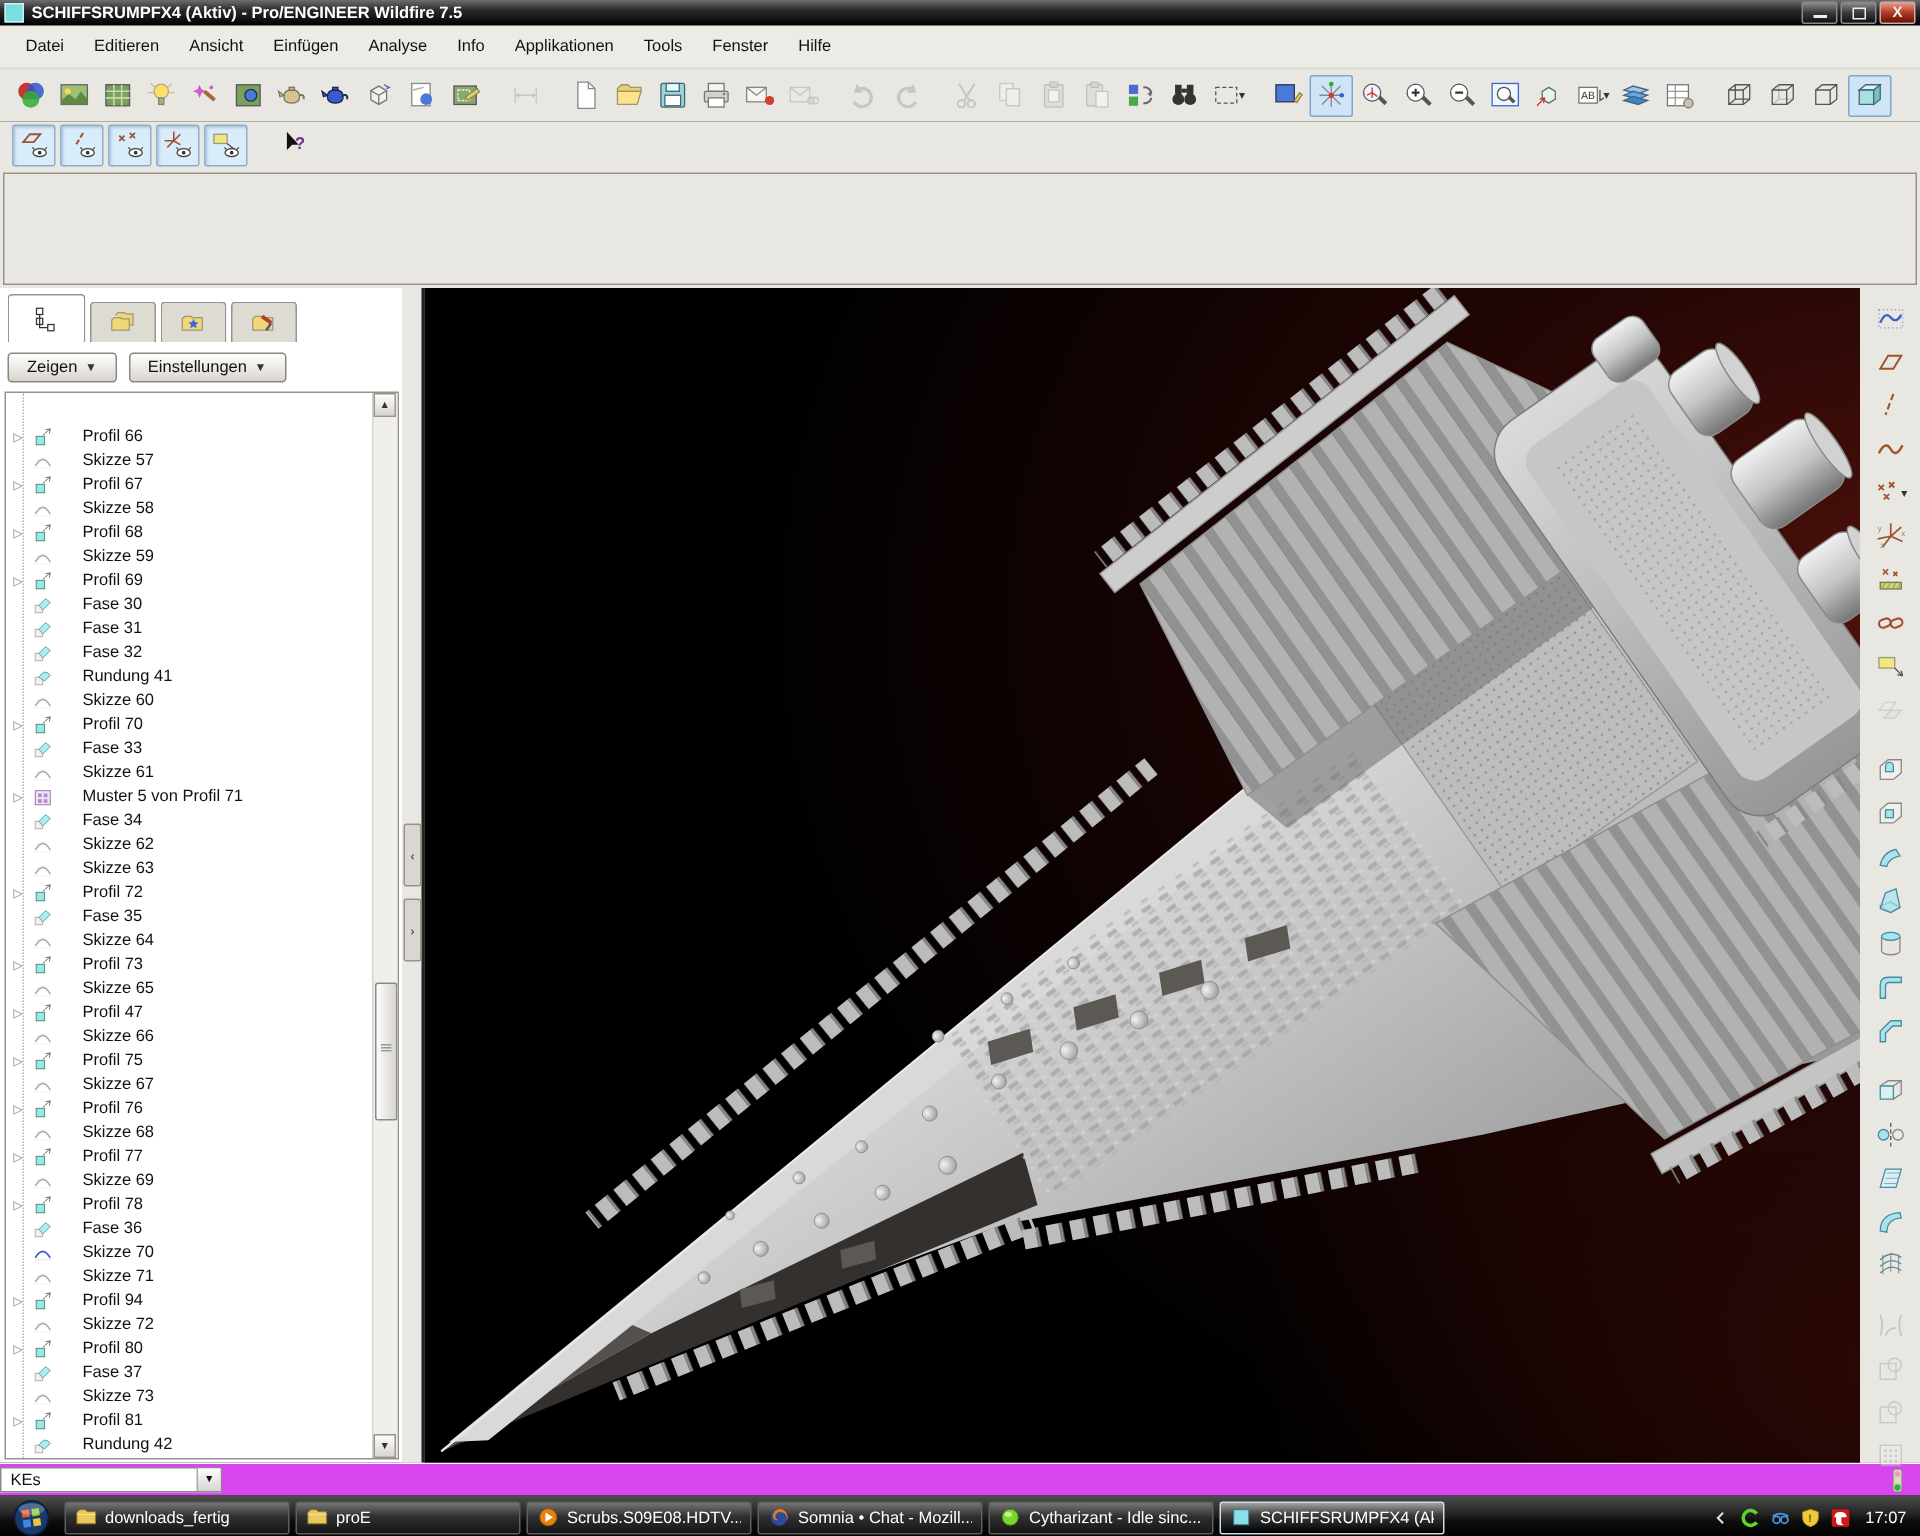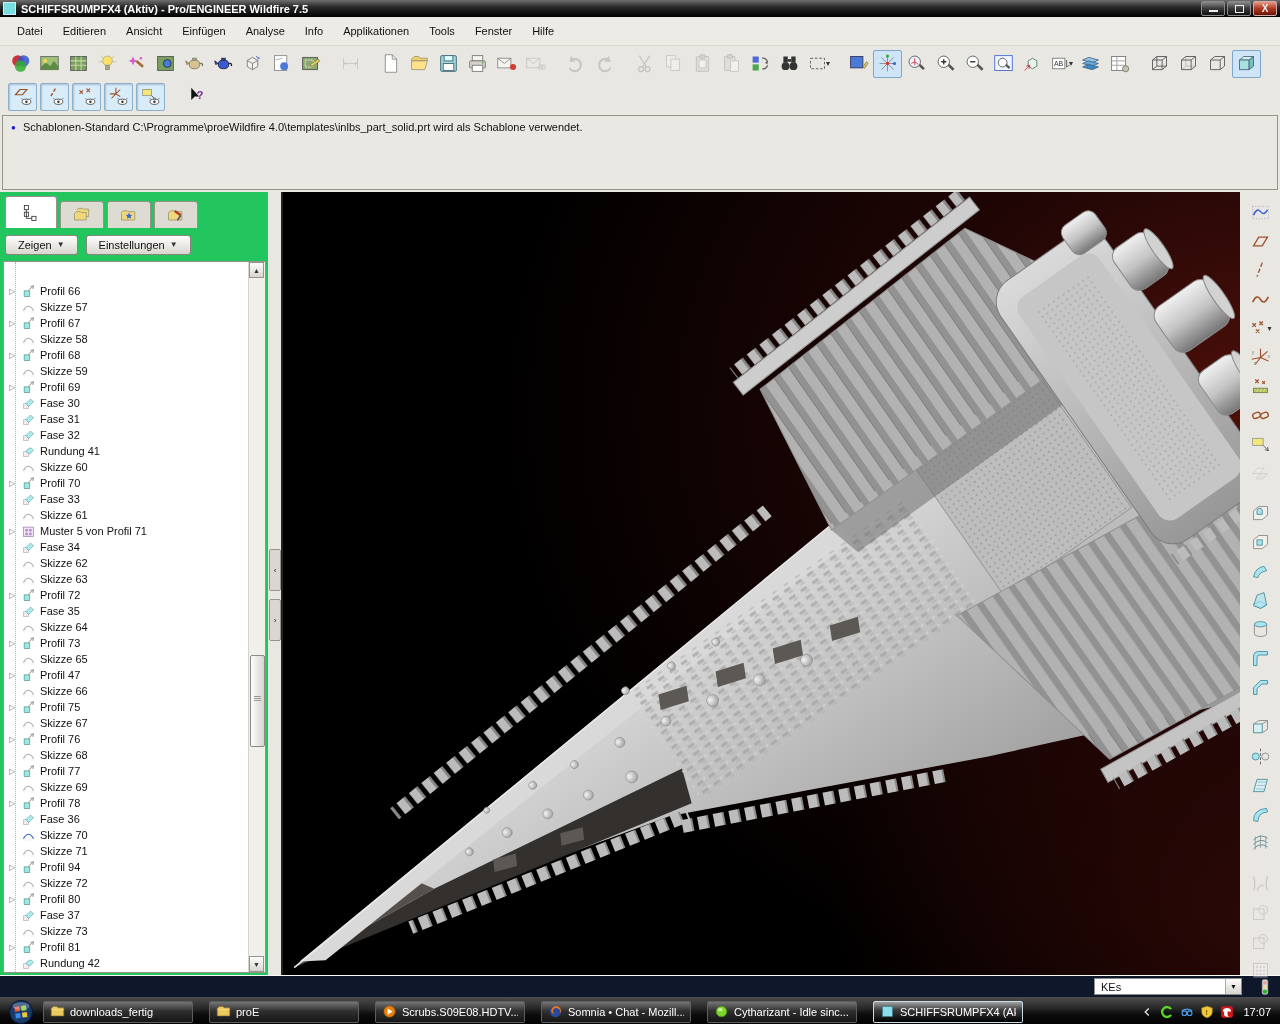--- a/index.html
+++ b/index.html
@@ -29,61 +29,61 @@
   .tbtn.disabled{opacity:.42;filter:grayscale(1)}
   .tbtn.gap{width:11px;border:none;pointer-events:none}
   .tbtn.drop::after{content:'\25BE';font-size:8px;color:#333;margin-left:-2px}
   .ic{width:21px;height:21px;display:block}
   .msgarea{height:80px;background:#e9e8e3;padding:3px 2px 2px 2px;box-sizing:border-box}
   .msgbox{height:100%;border:1px solid #97938b;background:#e9e8e3;
     box-sizing:border-box;padding:3px 8px;overflow:hidden}
   .msg-line{height:16px;display:flex;align-items:center;white-space:nowrap}
   .bullet{width:12px;color:#1a1acc;font-size:8px}
   .bullet::before{content:'\25CF'}
-  .main{height:783px;display:flex;background:#22c55e}
+  .main{height:783px;display:flex;background:#ffffff}
   .navigator{width:268px;flex:none;display:flex;flex-direction:column;padding:2px 0 2px 3px;box-sizing:border-box}
   .nav-tabs{height:34px;display:flex;align-items:flex-end;gap:3px;padding-left:2px}
   .nav-tab{width:42px;height:26px;border:1px solid #97938b;border-bottom:none;
     border-radius:3px 3px 0 0;background:#dedbd3;display:flex;align-items:center;justify-content:center}
   .nav-tab.active{background:#fff;height:31px;width:50px}
   .nav-tab .ic{width:20px;height:20px}
   .nav-btns{height:27px;display:flex;gap:8px;padding:3px 2px;align-items:center}
   .navbtn{border:1px solid #8a867e;border-radius:3px;background:linear-gradient(#fefefe,#d9d6cf);
     padding:3px 12px;display:flex;align-items:center;gap:5px}
   .navbtn .caret{font-size:8px;color:#333}
   .tree-wrap{flex:1;background:#fff;border:1px solid #97938b;margin-right:2px;
     position:relative;overflow:hidden;padding-top:21px;box-sizing:border-box}
   .tree-guide{position:absolute;left:11px;top:0;bottom:0;border-left:1px dotted #b8b4ac}
   .tree-row{height:16px;display:flex;align-items:center;padding-left:5px;white-space:nowrap}
   .tw{width:12px;font-size:8px;color:#7a7a7a;flex:none}
   .tw::before{content:'\25B7'}
   .tree-ico{width:18px;flex:none}
   .tree-ico .ic{width:15px;height:15px}
-  .tree-label{margin-left:1px}
+  .tree-label{margin-left:16px}
   .tree-scroll{position:absolute;right:0;top:0;bottom:0;width:16px;background:#f0efe9;border-left:1px solid #d6d3cc}
   .sbtn{position:absolute;left:0;width:15px;height:16px;background:linear-gradient(#fdfdfd,#d8d5cf);
     border:1px solid #9a968e;box-sizing:border-box;display:flex;align-items:center;justify-content:center;
     font-size:7px;color:#333}
   .sbtn.up{top:0}.sbtn.down{bottom:0}
   .sthumb{position:absolute;left:1px;width:13px;top:393px;height:90px;
     background:linear-gradient(90deg,#fdfdfd,#d8d5cf);border:1px solid #8a8a8a;border-radius:2px}
   .sthumb::before{content:'';position:absolute;left:3px;right:3px;top:40px;height:1px;
     border-top:1px solid #999;border-bottom:3px double #999}
   .splitter{width:13px;flex:none;background:#e9e7e2;border-right:2px solid #222;position:relative}
   .sash{position:absolute;left:1px;width:10px;height:40px;background:#dad7d0;
     border:1px solid #97938b;border-radius:2px;display:flex;align-items:center;justify-content:center;
     font-size:8px;color:#222}
   .sash.s1{top:357px}.sash.s2{top:407px}
   .viewport{flex:1;position:relative;background:#000;overflow:hidden}
   .viewport svg.vpsvg{position:absolute;inset:0;width:100%;height:100%}
   .right-toolbar{width:40px;flex:none;background:#e9e7e2;display:flex;flex-direction:column;
     align-items:center;padding-top:6px;gap:1px}
   .right-toolbar .tbtn.vgap{height:10px;width:27px;border:none;pointer-events:none}
-  .statusbar{height:21px;background:#0f172a;border-top:1px solid #fbfaf7;display:flex;
-    align-items:center;justify-content:flex-end;gap:16px;padding-right:8px}
+  .statusbar{height:21px;background:#d946ef;border-top:1px solid #fbfaf7;display:flex;
+    align-items:center;justify-content:space-between;gap:16px;padding-right:8px}
   .filter-combo{width:148px;height:17px;background:#fff;border:1px solid #8a8a8a;
     display:flex;align-items:center;padding-left:6px;box-sizing:border-box}
   .combo-btn{margin-left:auto;width:15px;height:15px;background:linear-gradient(#fdfdfd,#d8d5cf);
     border-left:1px solid #aaa;display:flex;align-items:center;justify-content:center;font-size:7px}
   .stoplight .ic{width:14px;height:18px}
   .taskbar{height:29px;background:linear-gradient(#4e4e4e,#262626 40%,#0c0c0c 60%,#000);
     display:flex;align-items:center;padding:0 3px;gap:4px}
   .start-orb{width:36px;height:28px;display:flex;align-items:center;justify-content:center}
   .start-orb .ic{width:26px;height:26px}
   .task-btn{width:150px;height:22px;border-radius:2px;border:1px solid #5e5e5e;flex:none;
@@ -827,24 +827,20 @@
     <div class="tbtn">
       <svg class="ic">
         <use href="#i-helpcursor"></use>
       </svg>
     </div>
   </div>
 
 <div class="msgarea">
   <div class="msgbox">
 
-      <div class="msg-line">
-        <span class="bullet"></span>
-        <span>Schablonen-Standard C:\Programme\proeWildfire 4.0\templates\inlbs_part_solid.prt wird als Schablone verwendet.</span>
-      </div>
     </div>
 </div>
 
 <div class="main">
 
   <div class="navigator">
     <div class="nav-tabs">
 
     <div class="nav-tab active">
           <span>
@@ -1565,21 +1561,21 @@
       </svg>
     </span>
 </div>
 
 <div class="taskbar">
   <div class="start-orb">
       <svg class="ic">
         <use href="#i-orb"></use>
       </svg>
     </div>
-  <div style="display:flex;gap:16px">
+  <div style="display:flex;gap:4px">
 
   <div class="task-btn">
         <span class="tico">
           <svg class="ic">
             <use href="#i-folder"></use>
           </svg>
         </span>
         <span class="tlabel">downloads_fertig</span>
       </div>
       <div class="task-btn">

